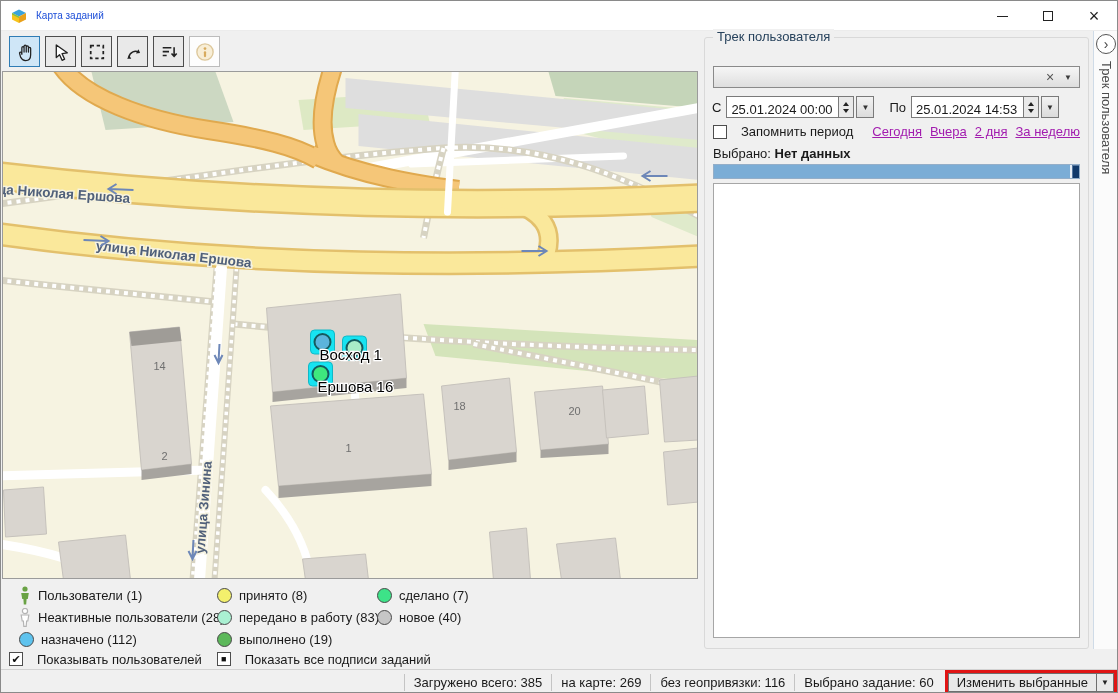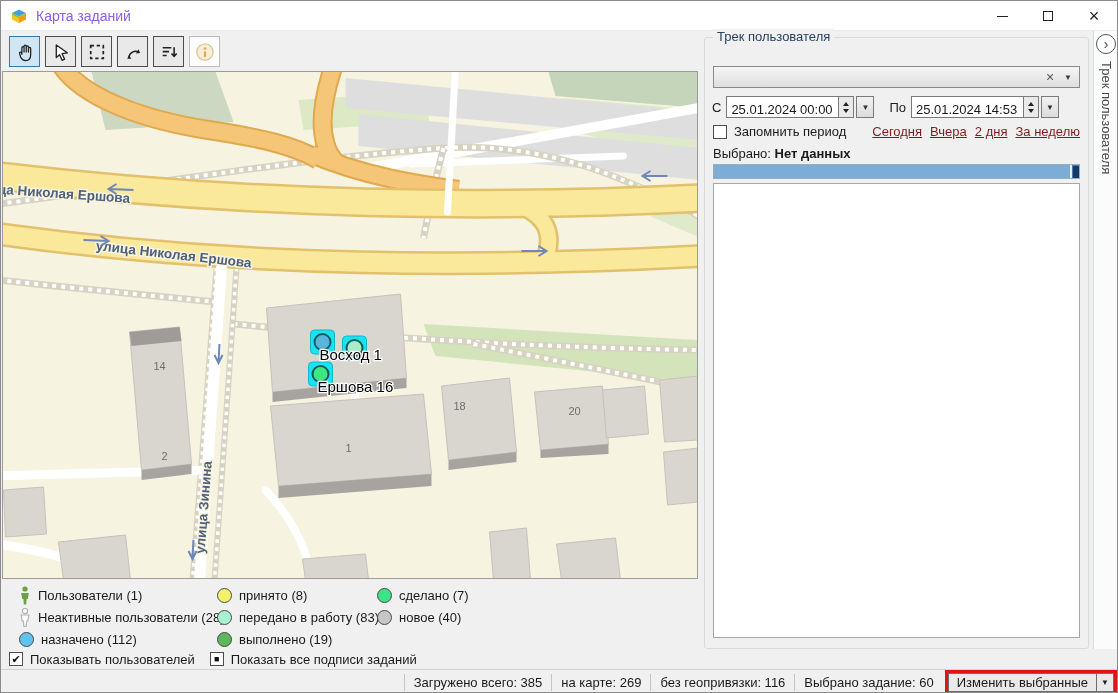--- a/index.html
+++ b/index.html
@@ -3,21 +3,21 @@
 <meta charset="utf-8">
 <style>
   * { margin:0; padding:0; box-sizing:border-box; }
   html,body { width:1118px; height:693px; }
   body { font-family:"Liberation Sans","DejaVu Sans",sans-serif; font-size:13px; color:#1a1a1a; background:#f0f0f0; }
   .window { position:relative; width:1118px; height:693px; background:#f0f0f0; border:1px solid #8a8a8a; overflow:hidden; }
 
   
   .titlebar { position:absolute; left:0; top:0; width:100%; height:30px; background:#ffffff; display:flex; align-items:center; border-bottom:1px solid #ececec; }
   .titlebar .app-icon { width:18px; height:18px; margin:0 8px 0 9px; }
-  .titlebar .title { font-size:14px; color:#8b5cf6; }
+  .titlebar .title { font-size:10px; color:#1d4ed8; }
   .win-controls { position:absolute; right:0; top:0; height:30px; display:flex; }
   .win-btn { width:46px; height:30px; display:flex; align-items:center; justify-content:center; color:#222; }
   .glyph-min { width:11px; height:0; border-top:1.6px solid #222; display:block; }
   .glyph-max { width:10px; height:10px; border:1.4px solid #222; display:block; }
   .glyph-close { font-size:18px; line-height:1; }
 
   
   .toolbar { position:absolute; left:8px; top:35px; display:flex; gap:5px; }
   .tool-btn { width:31px; height:31px; background:#e9e9e9; border:1px solid #4d4d4d; display:flex; align-items:center; justify-content:center; }
   .tool-btn.active { background:#cfe6f7; border-color:#2f7cb5; }
@@ -47,35 +47,35 @@
   .period-row { position:absolute; left:6px; top:58px; right:8px; height:22px; display:flex; align-items:center; }
   .period-row .lbl { padding:0 5px 0 1px; }
   .date-field { width:113px; height:22px; border:1px solid #7a7a7a; background:#fff; display:flex; align-items:flex-end; padding-left:4px; }
   .spin { width:15px; height:22px; border:1px solid #7a7a7a; border-left:none; background:#e9e9e9; display:flex; flex-direction:column; align-items:center; justify-content:center; gap:3px; }
   .tri-up { width:0; height:0; border-left:3.5px solid transparent; border-right:3.5px solid transparent; border-bottom:4.5px solid #222; }
   .tri-dn { width:0; height:0; border-left:3.5px solid transparent; border-right:3.5px solid transparent; border-top:4.5px solid #222; }
   .drop-btn { width:18px; height:22px; border:1px solid #7a7a7a; margin-left:2px; background:linear-gradient(#f2f2f2,#dcdcdc); display:flex; align-items:center; justify-content:center; font-size:8px; color:#333; }
   .gap16 { width:14px; }
   .remember-row { position:absolute; left:8px; top:86px; right:8px; display:flex; align-items:center; }
   .links { margin-left:auto; display:flex; gap:8px; }
-  .links a { color:#7f1d1d; text-decoration:underline;text-align:center; }
+  .links a { color:#a21caf; text-decoration:underline;text-align:center; }
   .selected-row { position:absolute; left:8px; top:108px; }
   .selected-row b { font-weight:bold; }
   .hscroll { position:absolute; left:8px; top:126px; right:8px; height:15px; border:1px solid #94aec8; }
   .hscroll .thumb { position:absolute; right:0; top:0; width:9px; height:100%; background:#123a6b; border-left:2px solid #e8eef5; box-shadow:inset 1px 1px 0 #5577a0; }
   .track-list { position:absolute; left:8px; top:145px; right:8px; bottom:10px; background:#fff; border:1px solid #a6a6a6; }
 
   
   .side-strip { position:absolute; left:1092px; top:30px; width:26px; height:638px; background:#fbfbfb; border-left:1px solid #cfdbe7; }
   .expand-btn { position:absolute; left:2px; top:3px; width:20px; height:20px; border:1.5px solid #555; border-radius:50%; display:flex; align-items:center; justify-content:center; font-size:14px; color:#444; background:#fff; }
   .side-strip .vlabel { position:absolute; left:5px; top:30px; writing-mode:vertical-rl; color:#4a4a4a; font-size:13px; white-space:nowrap; }
 
   
   .options-row { position:absolute; left:0; top:648px; width:100%; height:20px; display:flex; align-items:center; gap:15px; padding-left:8px; background:#f0f0f0; }
-  .opt { display:flex; align-items:center; gap:7px; white-space:nowrap; }
+  .opt { display:flex; align-items:center; gap:14px; white-space:nowrap; }
   .cb { width:14px; height:14px; border:1px solid #4d4d4d; background:#fff; display:flex; align-items:center; justify-content:center; font-size:11px; line-height:1; color:#111; }
   .cb.indeterminate { font-size:9px; }
 
   
   .statusbar { position:absolute; left:0; top:668px; width:100%; height:25px; background:#f0f0f0; border-top:1px solid #d2d2d2; display:flex; align-items:center; justify-content:flex-end; }
   .sb-seg { border-left:1px solid #c4c4c4; padding:0 9px; height:17px; display:flex; align-items:center; white-space:nowrap; }
   .sb-action-outline { border:3px solid #e01414; height:25px; display:flex; align-items:stretch; margin-left:2px; }
   .sb-action { display:flex; align-items:stretch; background:#e9e9e9; border:1px solid #6e6e6e; margin:0; }
   .sb-action .sb-action-label { display:flex; align-items:center; padding:0 8px; }
   .sb-action .sb-action-arrow { display:flex; align-items:center; justify-content:center; width:17px; border-left:1px solid #6e6e6e; font-size:8px; color:#222; }

